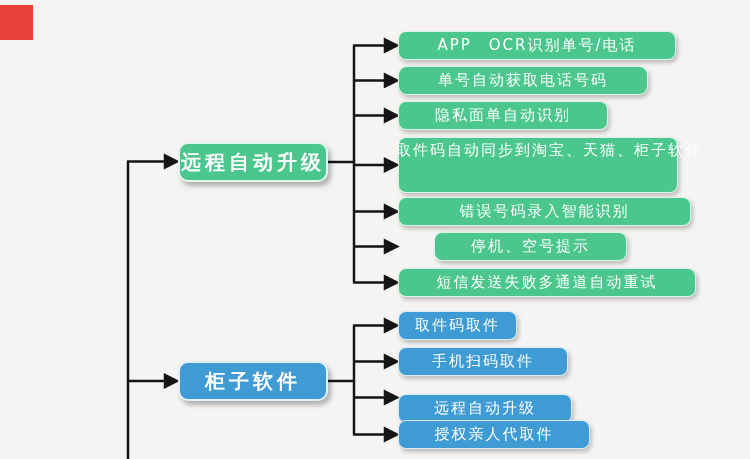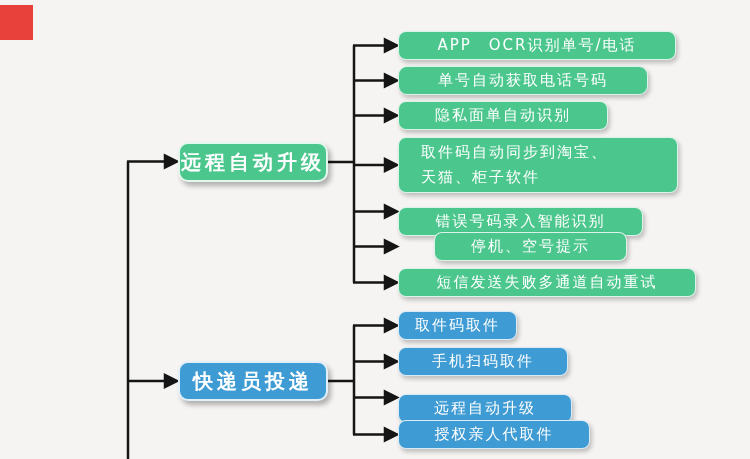--- a/index.html
+++ b/index.html
@@ -29,21 +29,21 @@
     border-radius:8px; box-sizing:border-box;
     border:1px solid rgba(255,255,255,0.8);
     box-shadow:2px 3px 4px rgba(0,0,0,0.22);
     color:#fff; font-size:15px; font-weight:normal; letter-spacing:2px;
     display:flex; align-items:center; justify-content:center;
     white-space:nowrap;
   }
   .leaf.green { background:#4bc78d; }
   .leaf.blue  { background:#3f9bd3; }
   .leaf.multiline {
-    flex-direction:column; align-items:flex-start; justify-content:center;
+    flex-direction:row; align-items:flex-start; justify-content:center;
     padding-left:22px; line-height:25px;
   }
   .watermark {
     position:absolute; left:392px; top:153px; z-index:5;
     font-size:46px; font-weight:bold; letter-spacing:11px;
     color:rgba(235,235,232,0.55); white-space:nowrap;
     pointer-events:none;
   }
 </style>
 </head>
@@ -88,30 +88,30 @@
       <line x1="353" y1="361.5" x2="385" y2="361.5"></line> 
         <polygon points="385,355.5 385,367.5 397,361.5"></polygon>
       <line x1="353" y1="397.5" x2="385" y2="397.5"></line> 
         <polygon points="385,391.5 385,403.5 397,397.5"></polygon>
       <line x1="353" y1="434.5" x2="385" y2="434.5"></line> 
         <polygon points="385,428.5 385,440.5 397,434.5"></polygon>
     </g>
   </svg>
 
   <div class="node green">远程自动升级</div>
-  <div class="node blue">快递员投递</div>
+  <div class="node blue">柜子软件</div>
 
   <div class="leaf green" style="top:31px; width:278px;">APP　OCR识别单号/电话</div>
   <div class="leaf green" style="top:66px; width:250px;border-radius:9px;">单号自动获取电话号码</div>
   <div class="leaf green" style="top:101px; width:210px;">隐私面单自动识别</div>
   <div class="leaf green multiline" style="top:137px; width:280px; height:56px;">
     <span>取件码自动同步到淘宝、</span>
     <span>天猫、柜子软件</span>
   </div>
-  <div class="leaf green" style="top:207px; width:245px;">错误号码录入智能识别</div>
+  <div class="leaf green" style="top:197px; width:293px;">错误号码录入智能识别</div>
   <div class="leaf green" style="top:232px; width:193px;margin-left:36px;">停机、空号提示</div>
   <div class="leaf green" style="top:268px; width:298px;">短信发送失败多通道自动重试</div>
 
   <div class="leaf blue" style="top:311px; width:119px;">取件码取件</div>
   <div class="leaf blue" style="top:347px; width:170px;">手机扫码取件</div>
   <div class="leaf blue" style="top:394px; width:174px;">远程自动升级</div>
   <div class="leaf blue" style="top:420px; width:192px;">授权亲人代取件</div>
 
 
 </div>

